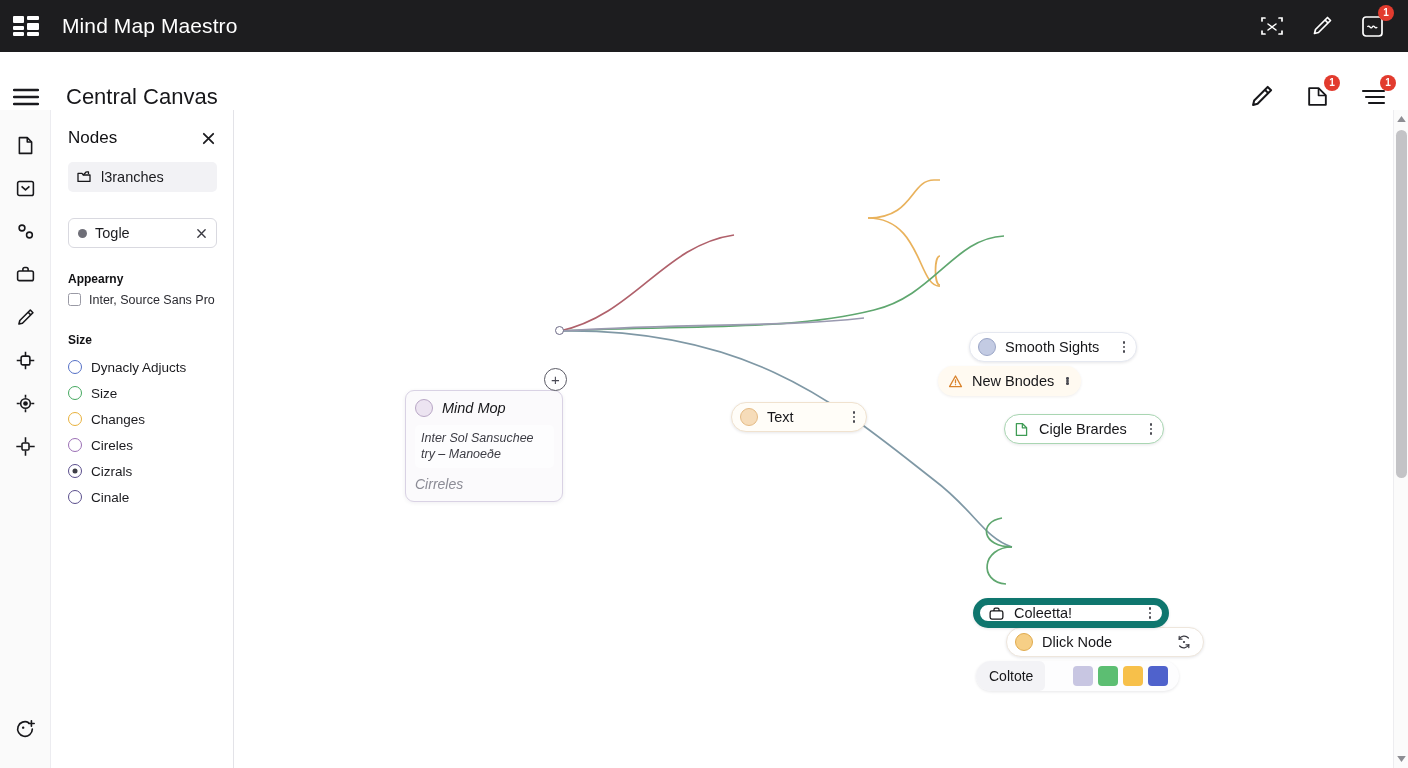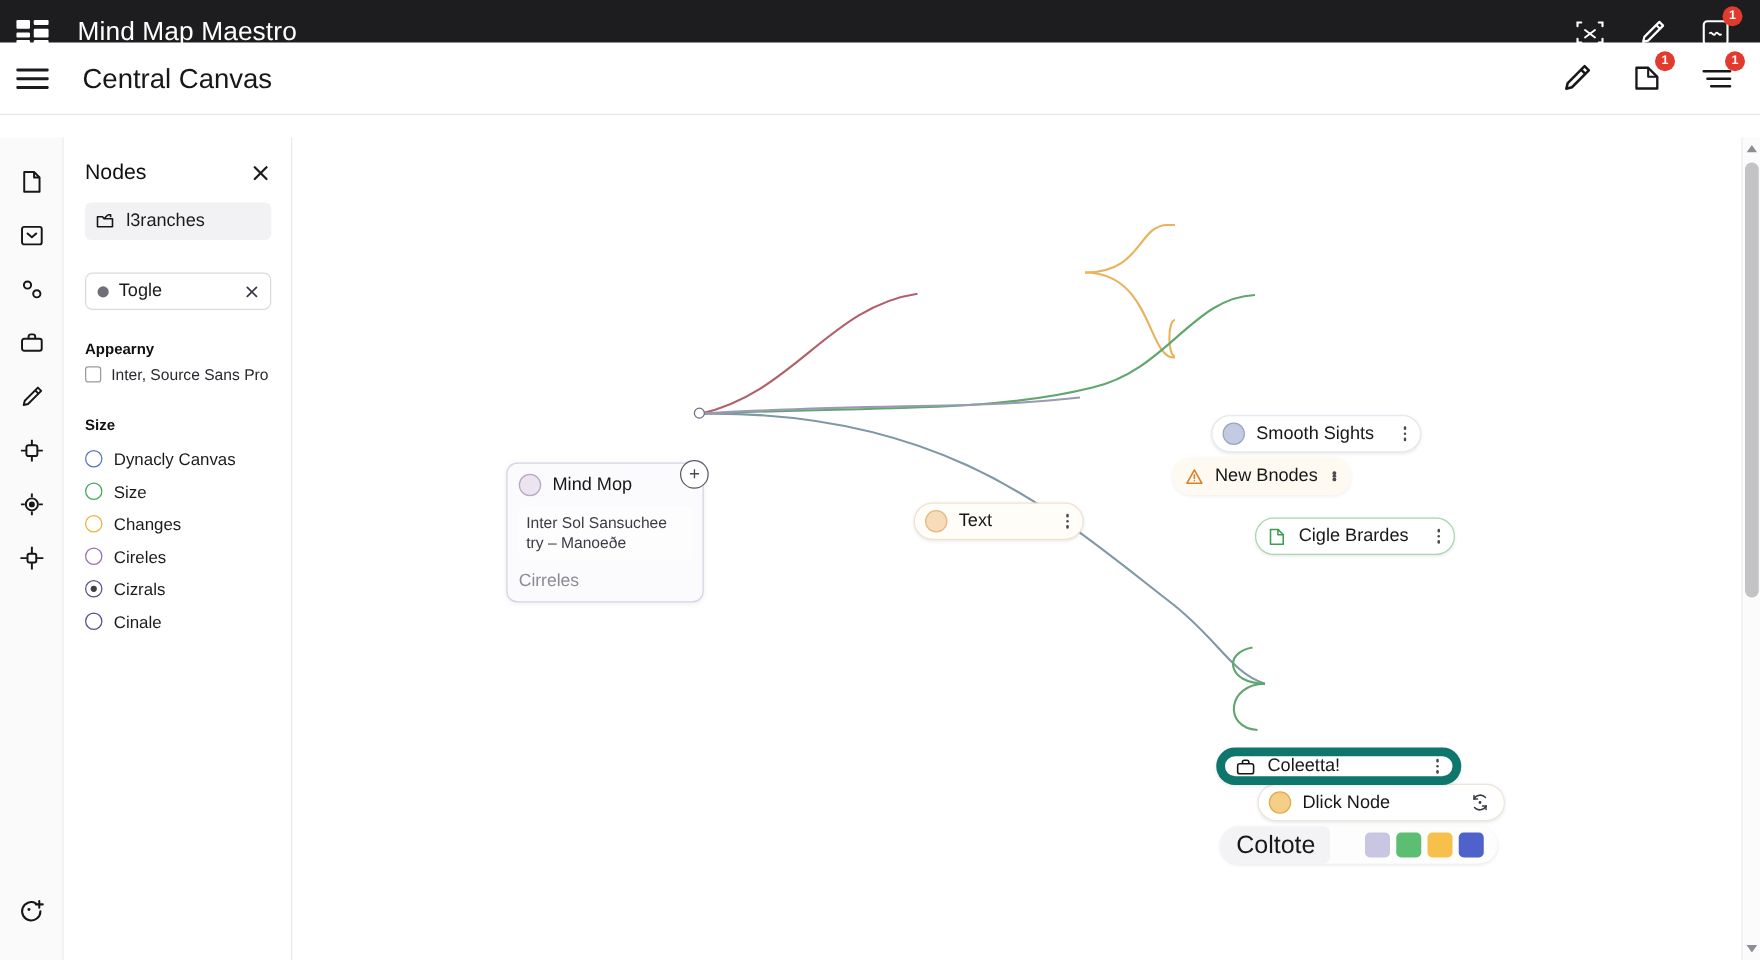--- a/index.html
+++ b/index.html
@@ -58,21 +58,21 @@
     color: #fff;
     font-size: 10px;
     line-height: 16px;
     text-align: center;
     font-weight: 700;
     padding: 0 2px;
   }
 
   
   .subbar {
-    position: absolute; top: 34px; left: 0;
+    position: absolute; top: 68px; left: 0;
     width: 1408px; height: 58px;
     background: #ffffff;
     border-bottom: 1px solid #e7e7ea;
     display: flex; align-items: center;
   }
   .hamburger-cell {
     width: 52px; height: 58px;
     display: flex; align-items: center; justify-content: center;
     cursor: pointer;
   }
@@ -296,21 +296,21 @@
     position: absolute;
     display: flex; align-items: center;
     height: 30px;
     border-radius: 16px;
     background: #fdfdfe;
     box-shadow: 0 1px 3px rgba(20,20,40,.10);
     padding: 0 6px 0 0;
     cursor: pointer;
   }
   .swatch-chip .sc-label {
-    font-size: 20px; color: #17171a;
+    font-size: 14px; color: #17171a;
     background: #f3f3f6;
     border-radius: 16px 6px 6px 16px;
     height: 30px; line-height: 30px;
     padding: 0 12px 0 13px;
   }
   .sc-spacer { width: 28px; }
   .sc-box { width: 20px; height: 20px; border-radius: 4px; margin-right: 5px; flex:none; }
 
   .warn-chip {
     position: absolute;
@@ -510,21 +510,21 @@
     <div class="section-head">Appearny</div>
     <div class="check-row">
       <span class="checkbox"></span>
       <span class="check-label">Inter, Source Sans Pro</span>
     </div>
 
     <div class="section-head">Size</div>
 
     <div class="radio-row">
       <span class="radio" style="border-color:#5570c6"></span>
-      <span class="radio-label">Dynacly Canvas</span>
+      <span class="radio-label">Dynacly Adjucts</span>
     </div>
     <div class="radio-row">
       <span class="radio" style="border-color:#45a85f"></span>
       <span class="radio-label">Size</span>
     </div>
     <div class="radio-row">
       <span class="radio" style="border-color:#e8b13c"></span>
       <span class="radio-label">Changes</span>
     </div>
     <div class="radio-row">
@@ -549,21 +549,21 @@
       <path d="M634 108 C 680 108, 676 70, 700 70 L 706 70" fill="none" stroke="#e9b25c" stroke-width="1.7"></path>
       <path d="M706 175 C 700 175, 700 146, 706 146" fill="none" stroke="#e9b25c" stroke-width="1.7"></path>
       <path d="M634 108 C 688 108, 684 178, 706 176" fill="none" stroke="#e9b25c" stroke-width="1.7"></path>
       <path d="M326 221 C 470 215, 560 220, 640 200 C 700 186, 720 128, 770 126" fill="none" stroke="#5fa76f" stroke-width="1.7"></path>
       <path d="M326 221 C 520 218, 610 300, 700 370 C 740 400, 750 428, 778 437" fill="none" stroke="#7f98a5" stroke-width="1.7"></path>
       <path d="M326 221 C 470 212, 540 218, 630 208" fill="none" stroke="#9a9ab0" stroke-width="1.7"></path>
       <path d="M778 437 C 748 437, 744 412, 768 408" fill="none" stroke="#5fa76f" stroke-width="1.7"></path>
       <path d="M778 437 C 748 437, 744 472, 772 474" fill="none" stroke="#5fa76f" stroke-width="1.7"></path>
     </svg>
 
-    <div class="root-card" style="left:171px; top:260px;">
+    <div class="root-card" style="left:171px; top:280px;font-style:italic;">
       <div class="root-head">
         <span class="swatch"></span>
         <span class="root-title">Mind Mop</span>
       </div>
       <div class="root-body" style="white-space:pre-line">Inter Sol Sansuchee
 try – Manoeðe</div>
       <div class="root-foot">Cirreles</div>
     </div>
     <div class="plus-bubble" style="left:310px; top:258px;">+</div>
     <div class="anchor-dot" style="left:321px; top:216px;"></div>

